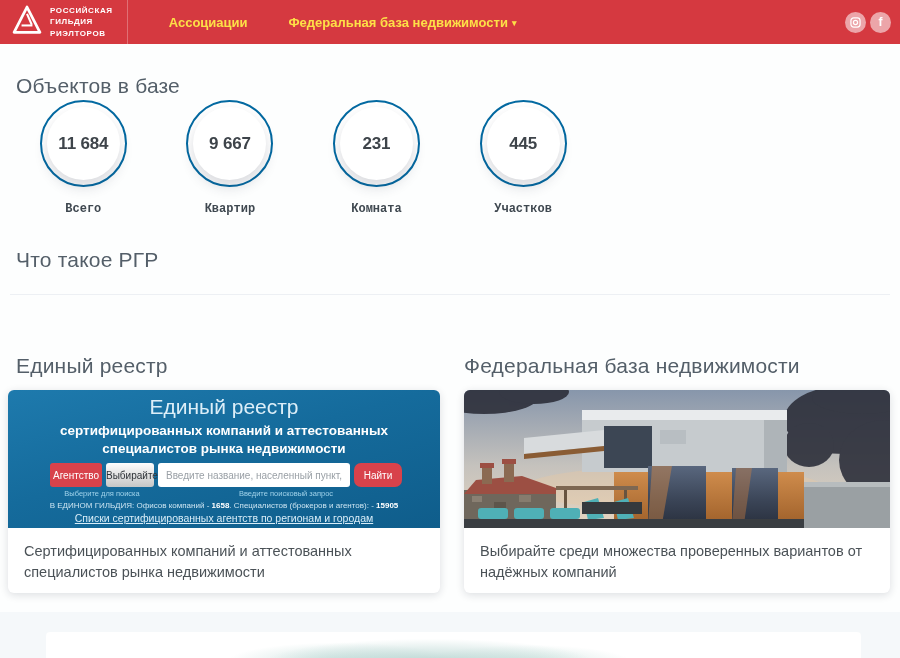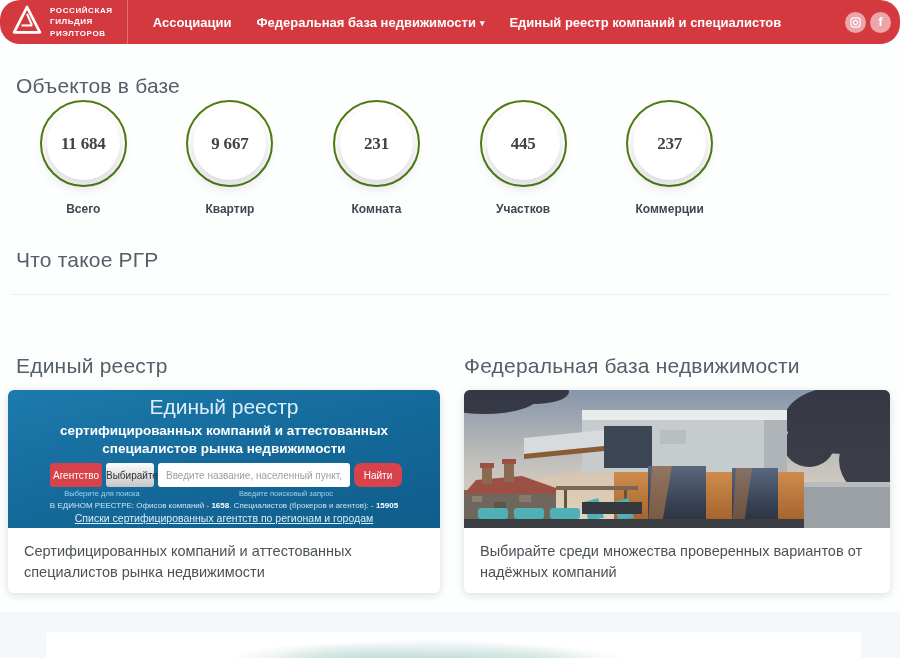--- a/index.html
+++ b/index.html
@@ -1,44 +1,44 @@
 <!DOCTYPE html>
 <html><head>
 <meta charset="utf-8">
 <style>
   * { margin:0; padding:0; box-sizing:border-box; }
   body { font-family:"Liberation Sans", sans-serif; background:#fff; }
   #page { position:relative; width:900px; height:658px; background:#fdfefe; overflow:hidden; }
 
   
   .navbar { position:absolute; top:0; left:0; width:900px; height:44px; background:#d53940;
-            display:flex; align-items:center;border-radius:20px; }
+            display:flex; align-items:center; }
   .logo-block { display:flex; align-items:center; gap:8px; padding:0 14px 0 12px; height:44px;
                 border-right:1px solid rgba(255,255,255,0.28); cursor:pointer; }
   .logo-text { color:#fff; font-size:8px; font-weight:bold; letter-spacing:0.6px; line-height:1.45; }
-  .nav-item { color:#ffffff; font-size:13px; font-weight:600; margin-left:25px; cursor:pointer;
+  .nav-item { color:#fde047; font-size:13px; font-weight:600; margin-left:41px; cursor:pointer;
               display:flex; align-items:center; gap:4px; white-space:nowrap; }
   .caret { font-size:9px; margin-top:1px; }
   .social { margin-left:auto; margin-right:9px; display:flex; gap:4px; align-items:center; }
   .social-icon { width:21px; height:21px; border-radius:50%; background:rgba(255,255,255,0.55);
                  display:flex; align-items:center; justify-content:center; cursor:pointer;
                  color:#fff; font-weight:bold; font-size:12px; }
 
   
   .section-heading { font-size:21px; color:#545f69; letter-spacing:0.2px; }
   .stats-title { position:absolute; left:16px; top:74px; }
   .stats-row { position:absolute; top:100px; left:10px; width:880px; display:flex; }
   .stat { width:146.6px; display:flex; flex-direction:column; align-items:center; }
-  .stat-ring { width:87px; height:87px; border:2px solid #4d7c0f; border-radius:50%;
-               display:flex; align-items:center; justify-content:center; background:#fff;font-family:Liberation Serif, serif; }
+  .stat-ring { width:87px; height:87px; border:2px solid #0369a1; border-radius:50%;
+               display:flex; align-items:center; justify-content:center; background:#fff; }
   .stat-inner { width:73px; height:73px; background:#fff; border-radius:50%;
                 box-shadow:0 7px 13px rgba(45,50,70,0.18);
                 display:flex; align-items:center; justify-content:center;
                 font-weight:bold; font-size:17px; color:#3e444a; letter-spacing:-0.2px; }
-  .stat-label { margin-top:15px; font-size:12px; font-weight:bold; color:#3f4850; }
+  .stat-label { margin-top:15px; font-size:12px; font-weight:bold; color:#3f4850;font-family:Liberation Mono, monospace; }
 
   
   .about-title { position:absolute; left:16px; top:248px; }
   .divider { position:absolute; top:294px; left:10px; width:880px; height:1px; background:#edf0f4; }
 
   
   .col-title-left  { position:absolute; left:16px;  top:354px; }
   .col-title-right { position:absolute; left:464px; top:354px; }
   .card { position:absolute; top:390px; height:203px; background:#fff; border-radius:6px;
           box-shadow:0 2px 8px rgba(20,30,50,0.14); }
@@ -104,23 +104,20 @@
         <span>РИЭЛТОРОВ</span>
       </span>
     </div>
     <span class="nav-item">
       <span>Ассоциации</span>
     </span>
     <span class="nav-item">
       <span>Федеральная база недвижимости</span>
       <span class="caret">▾</span>
     </span>
-    <span class="nav-item">
-      <span>Единый реестр компаний и специалистов</span>
-    </span>
     <div class="social">
       <span class="social-icon">
         <svg width="11" height="11" viewBox="0 0 24 24" fill="none" stroke="#fff" stroke-width="2.6">
           <rect x="2" y="2" width="20" height="20" rx="6"></rect>
           <circle cx="12" cy="12" r="4.5"></circle>
         </svg>
       </span>
       <span class="social-icon">f</span>
     </div>
   </div>
@@ -143,26 +140,20 @@
       <div class="stat-ring">
         <div class="stat-inner">231</div>
       </div>
       <div class="stat-label">Комната</div>
     </div>
     <div class="stat">
       <div class="stat-ring">
         <div class="stat-inner">445</div>
       </div>
       <div class="stat-label">Участков</div>
-    </div>
-    <div class="stat">
-      <div class="stat-ring">
-        <div class="stat-inner">237</div>
-      </div>
-      <div class="stat-label">Коммерции</div>
     </div>
   </div>
 
   <div class="section-heading about-title">Что такое РГР</div>
   <div class="divider"></div>
 
   <div class="section-heading col-title-left">Единый реестр</div>
   <div class="section-heading col-title-right">Федеральная база недвижимости</div>
 
   <div class="card card-left">
@@ -173,21 +164,21 @@
         <button class="btn-red btn-agency">Агентство</button>
         <button class="btn-gray">Выбирайте</button>
         <input class="search-input" placeholder="Введите название, населенный пункт, область" style="">
         <button class="btn-red btn-find">Найти</button>
       </div>
       <div class="hints">
         <span class="hint-buttons">Выберите для поиска</span>
         <span class="hint-input">Введите поисковый запрос</span>
       </div>
       <div class="reg-stats">
-        <span>В ЕДИНОМ РЕЕСТРЕ: Офисов компаний - </span><b>1658</b><span>. Специалистов (брокеров и агентов): - </span><b>15905</b>
+        <span>В ЕДИНОМ ГИЛЬДИЯ: Офисов компаний - </span><b>1658</b><span>. Специалистов (брокеров и агентов): - </span><b>15905</b>
       </div>
       <a class="reg-link">Списки сертифицированных агентств по регионам и городам</a>
     </div>
     <div class="card-desc">Сертифицированных компаний и аттестованных специалистов рынка недвижимости</div>
   </div>
 
   <div class="card card-right">
     <div class="photo">
       <svg width="426" height="138" viewBox="0 0 426 138">
         <defs>

